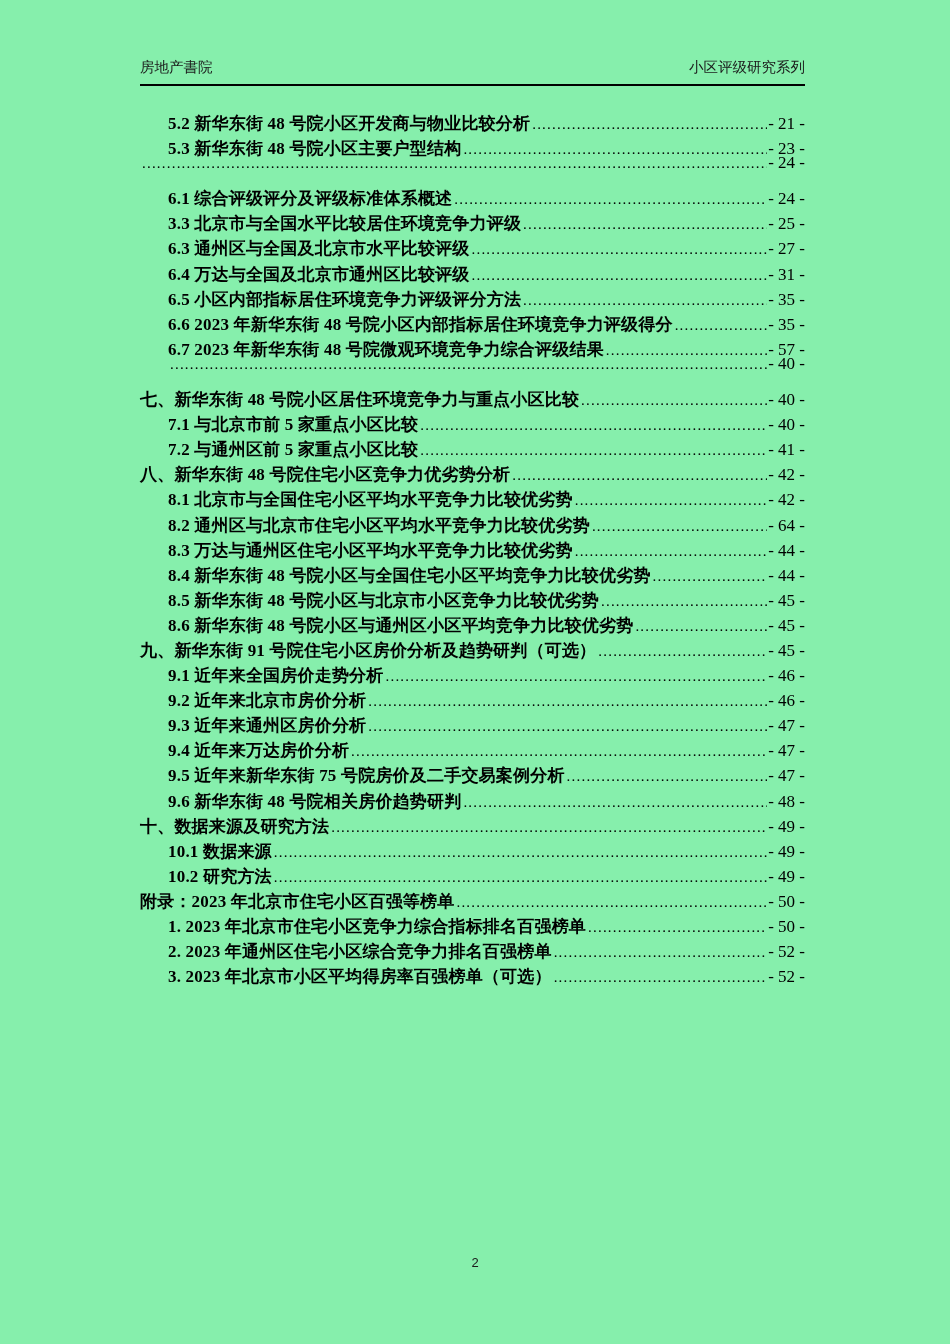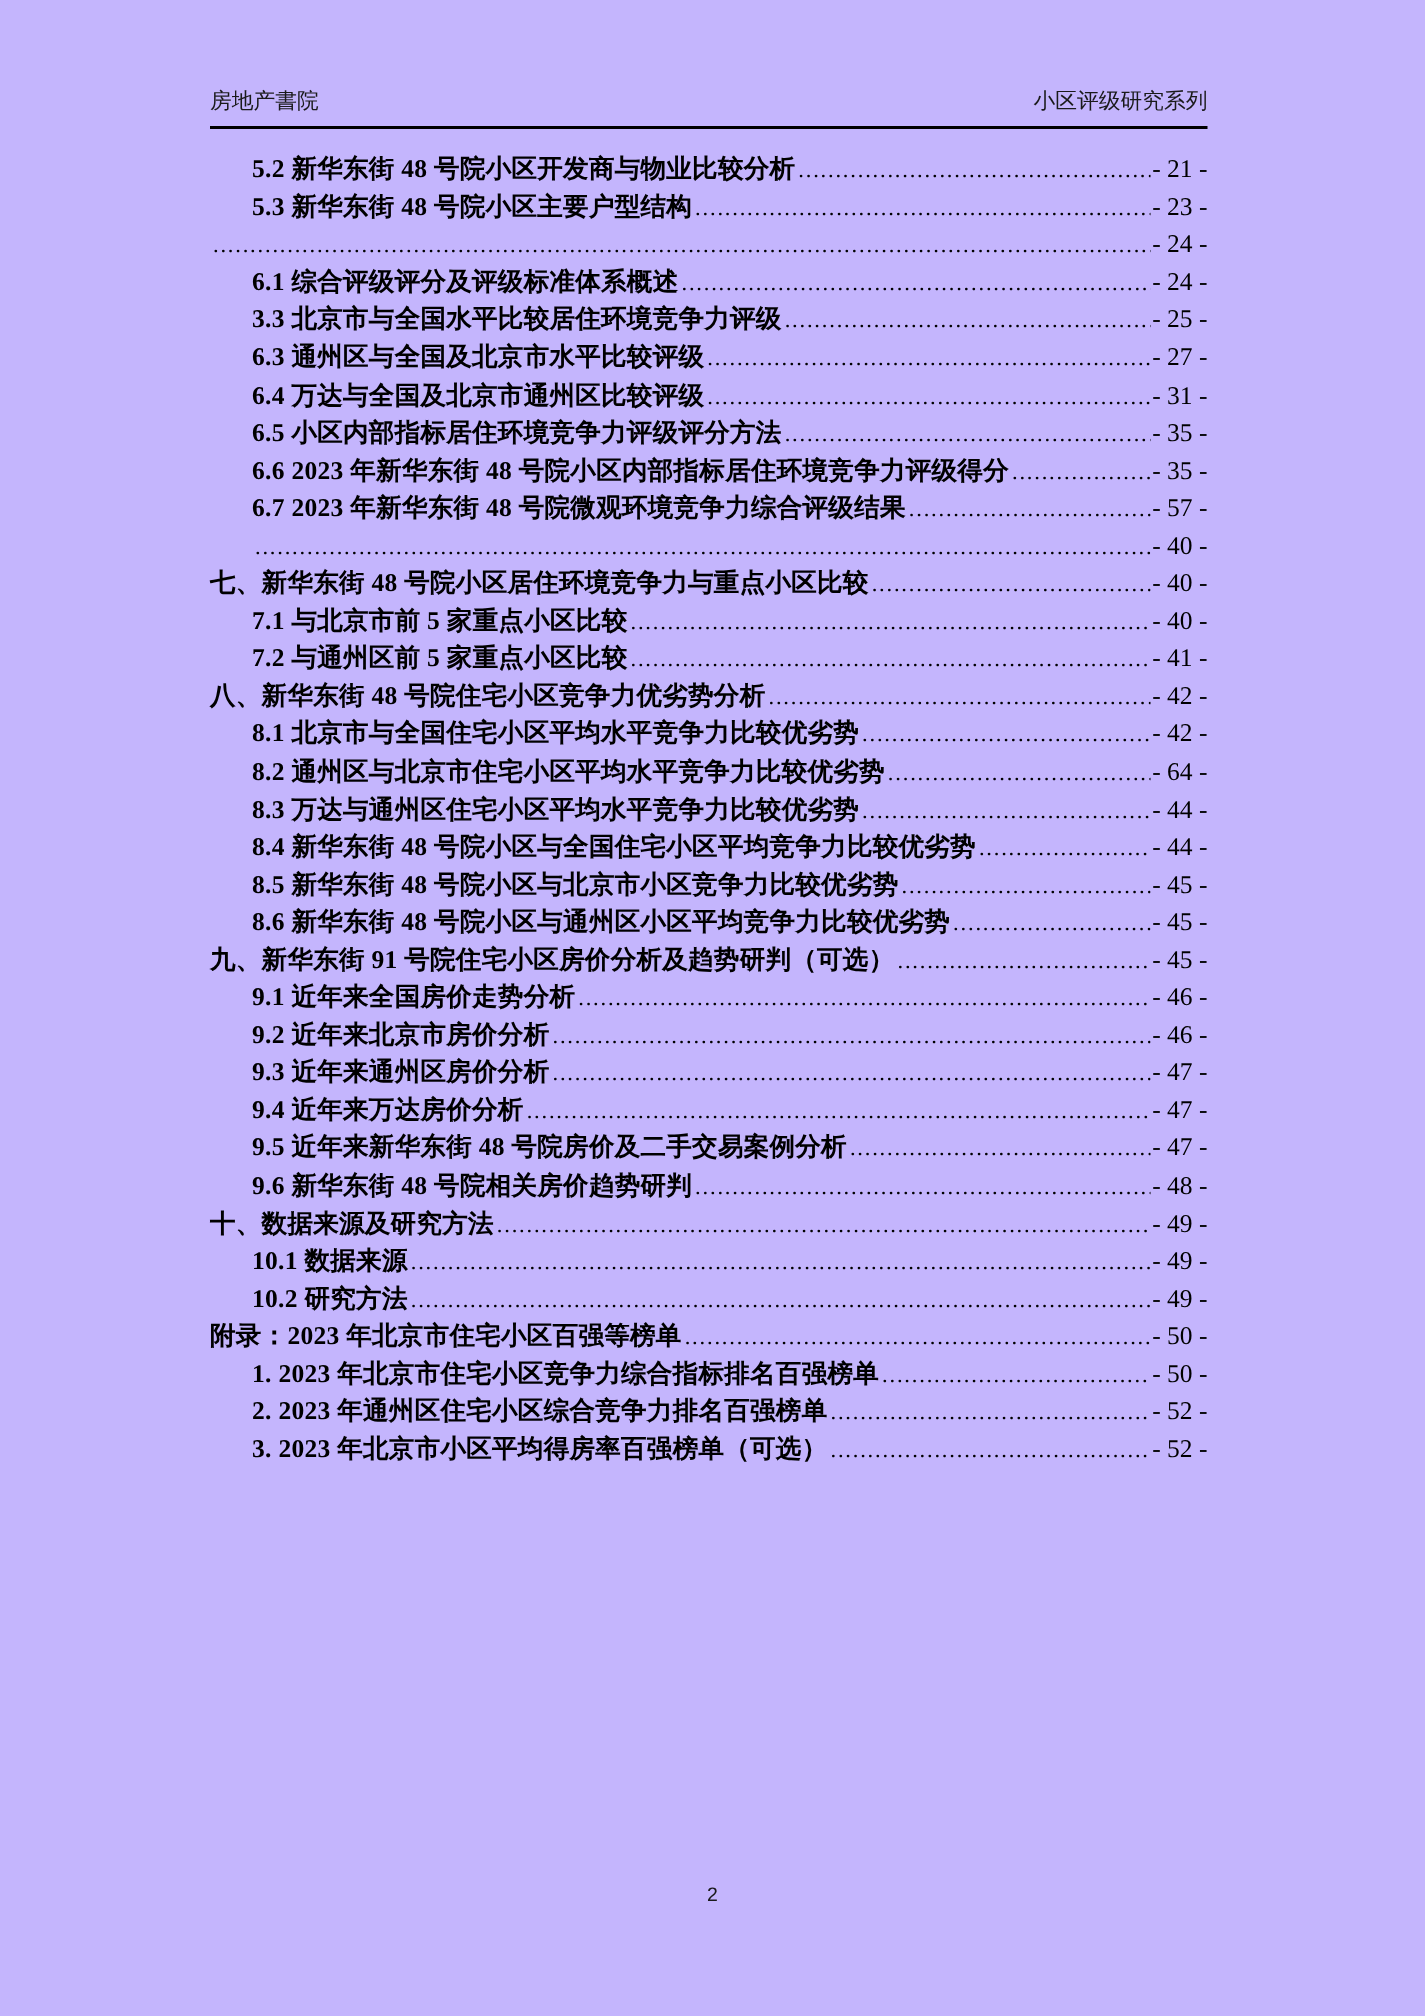--- a/index.html
+++ b/index.html
@@ -7,21 +7,21 @@
   body {
     width: 950px; height: 1344px;
     font-family: "Liberation Serif", "DejaVu Serif", serif;
     color: #000000;
     position: relative;
     overflow: hidden;
   }
   .page {
     position: relative;
     width: 950px; height: 1344px;
-    background: #c4b5fd;
+    background: #86efac;
   }
   .header {
     position: absolute;
     left: 140px; right: 145px; top: 58px;
     display: flex;
     justify-content: space-between;
     align-items: flex-end;
     font-family: "Liberation Sans", "DejaVu Sans", sans-serif;
     font-size: 14.5px;
     color: #1a1a1a;
@@ -38,20 +38,21 @@
     height: 25.1px;
     line-height: 25.1px;
     font-size: 17px;
     white-space: nowrap;
   }
   .toc-line.level-2 { padding-left: 28px; }
   .toc-title {
     white-space: nowrap;
     font-weight: bold;
     letter-spacing: 0.2px;
+    margin-top: 11px;
   }
   .toc-dots {
     flex: 1 1 auto;
     overflow: hidden;
     white-space: nowrap;
     font-weight: normal;
     font-size: 15px;
     letter-spacing: 1.2px;
     margin-left: 2px;
     min-width: 8px;
@@ -233,21 +234,21 @@
     <span class="toc-page">- 47 -</span>
   </div>
 
   <div class="toc-line level-2">
     <span class="toc-title">9.4 近年来万达房价分析</span>
     <span class="toc-dots"></span>
     <span class="toc-page">- 47 -</span>
   </div>
 
   <div class="toc-line level-2">
-    <span class="toc-title">9.5 近年来新华东街 48 号院房价及二手交易案例分析</span>
+    <span class="toc-title">9.5 近年来新华东街 75 号院房价及二手交易案例分析</span>
     <span class="toc-dots"></span>
     <span class="toc-page">- 47 -</span>
   </div>
 
   <div class="toc-line level-2">
     <span class="toc-title">9.6 新华东街 48 号院相关房价趋势研判</span>
     <span class="toc-dots"></span>
     <span class="toc-page">- 48 -</span>
   </div>
 

